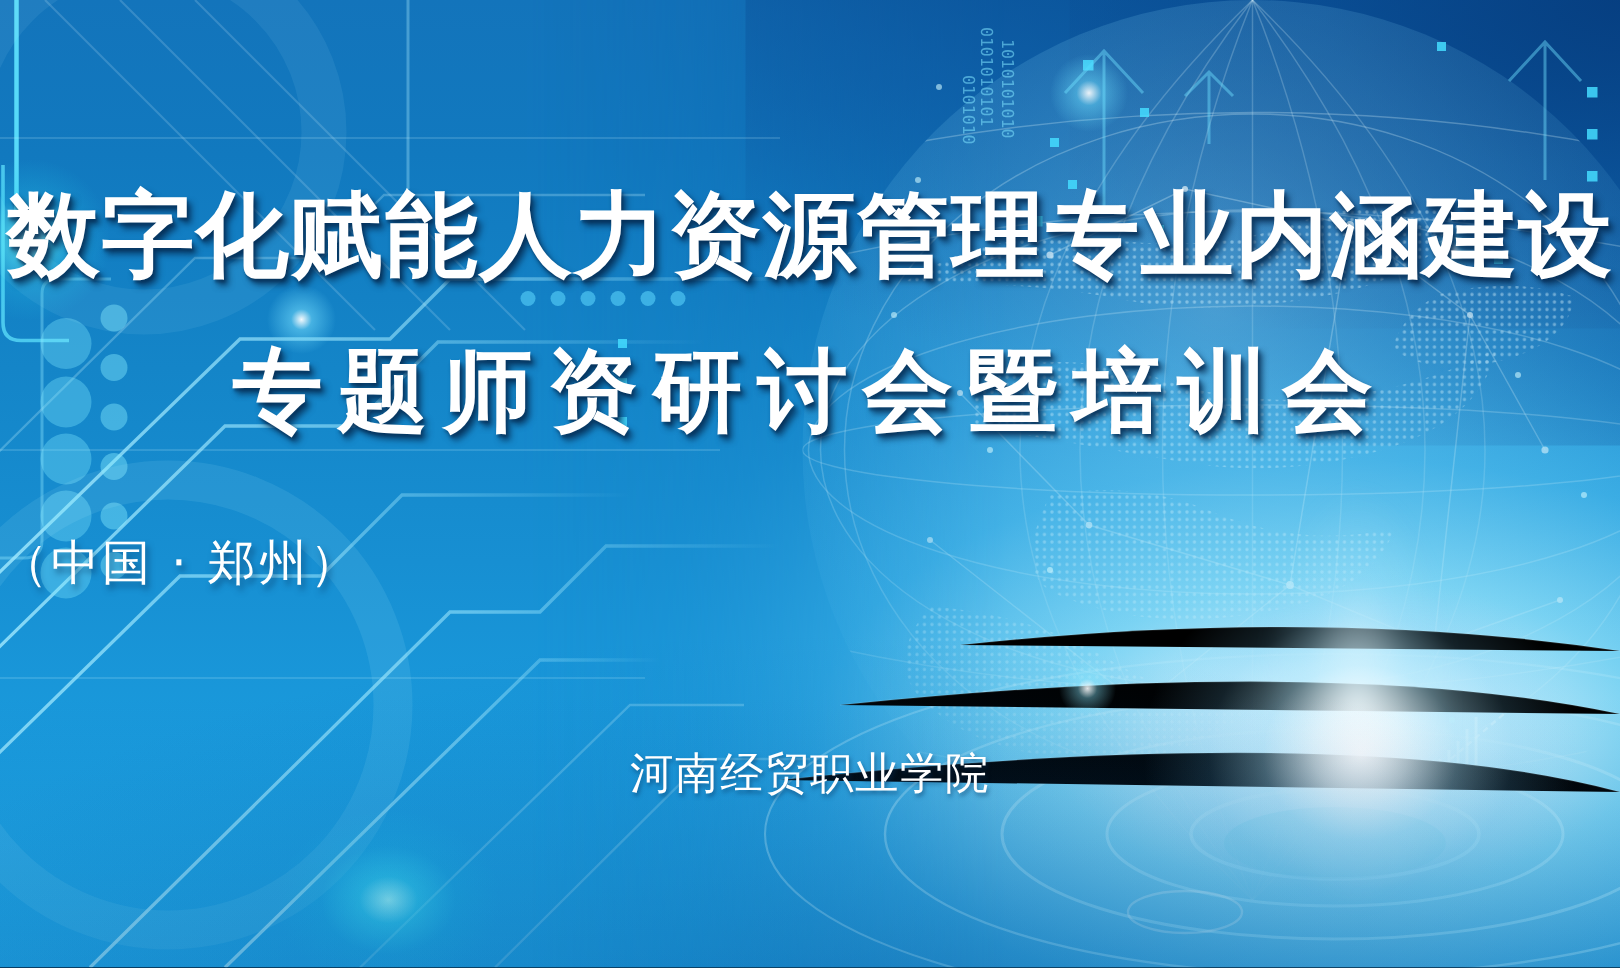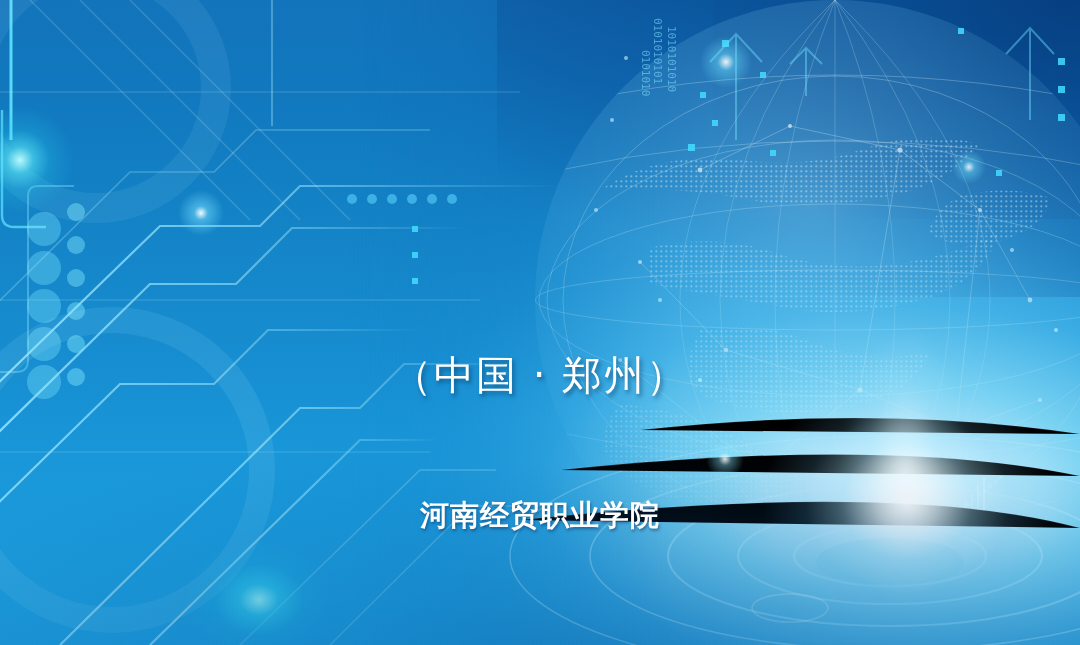--- a/index.html
+++ b/index.html
@@ -98,30 +98,30 @@
     white-space:nowrap;
     text-shadow:
       3px 4px 4px rgba(4,38,74,.72),
       1px 2px 2px rgba(6,48,90,.6);
   }
   #title1{top:121px;font-size:62px;line-height:72px;letter-spacing:1px;}
   #title2{top:226px;font-size:60px;line-height:70px;letter-spacing:10px;}
 
   #location{
     position:absolute;left:0;width:1080px;top:347px;
-    text-align:center;color:#fff;
-    font-size:40px;line-height:56px;font-weight:400;
+    color:#fff;
+    font-size:32px;line-height:56px;font-weight:400;
     letter-spacing:2px;white-space:nowrap;
     text-shadow:2px 3px 4px rgba(6,46,88,.55);
   }
 
   .org-line{
     position:absolute;left:0;width:1080px;
     text-align:center;color:#ffffff;
-    font-size:29px;line-height:38px;font-weight:bold;
+    font-size:29px;line-height:38px;font-weight:normal;
     letter-spacing:1px;white-space:nowrap;
     text-shadow:1px 2px 3px rgba(6,46,88,.5);
   }
   #org1{top:496px;}
   #org2{top:546px;}
 </style>
 </head>
 <body>
 
 <div id="banner">
@@ -385,21 +385,23 @@
   <div class="glow glow-left-cyan"></div>
   <div class="glow glow-left-cyan2"></div>
   <div class="glow glow-dot-mid"></div>
   <div class="glow glow-dot-a"></div>
   <div class="glow glow-dot-b"></div>
   <div class="glow glow-dot-c"></div>
 
   <div class="bg-vignette"></div>
 
   <div class="content">
-
+    <div class="title-line" id="title1">数字化赋能人力资源管理专业内涵建设</div>
+
+    <div class="title-line" id="title2">专题师资研讨会暨培训会</div>
 
     <div id="location">（中国 · 郑州）</div>
 
     <div class="org-line" id="org1">河南经贸职业学院</div>
 
   </div>
 
 </div>
 
 </body></html>

